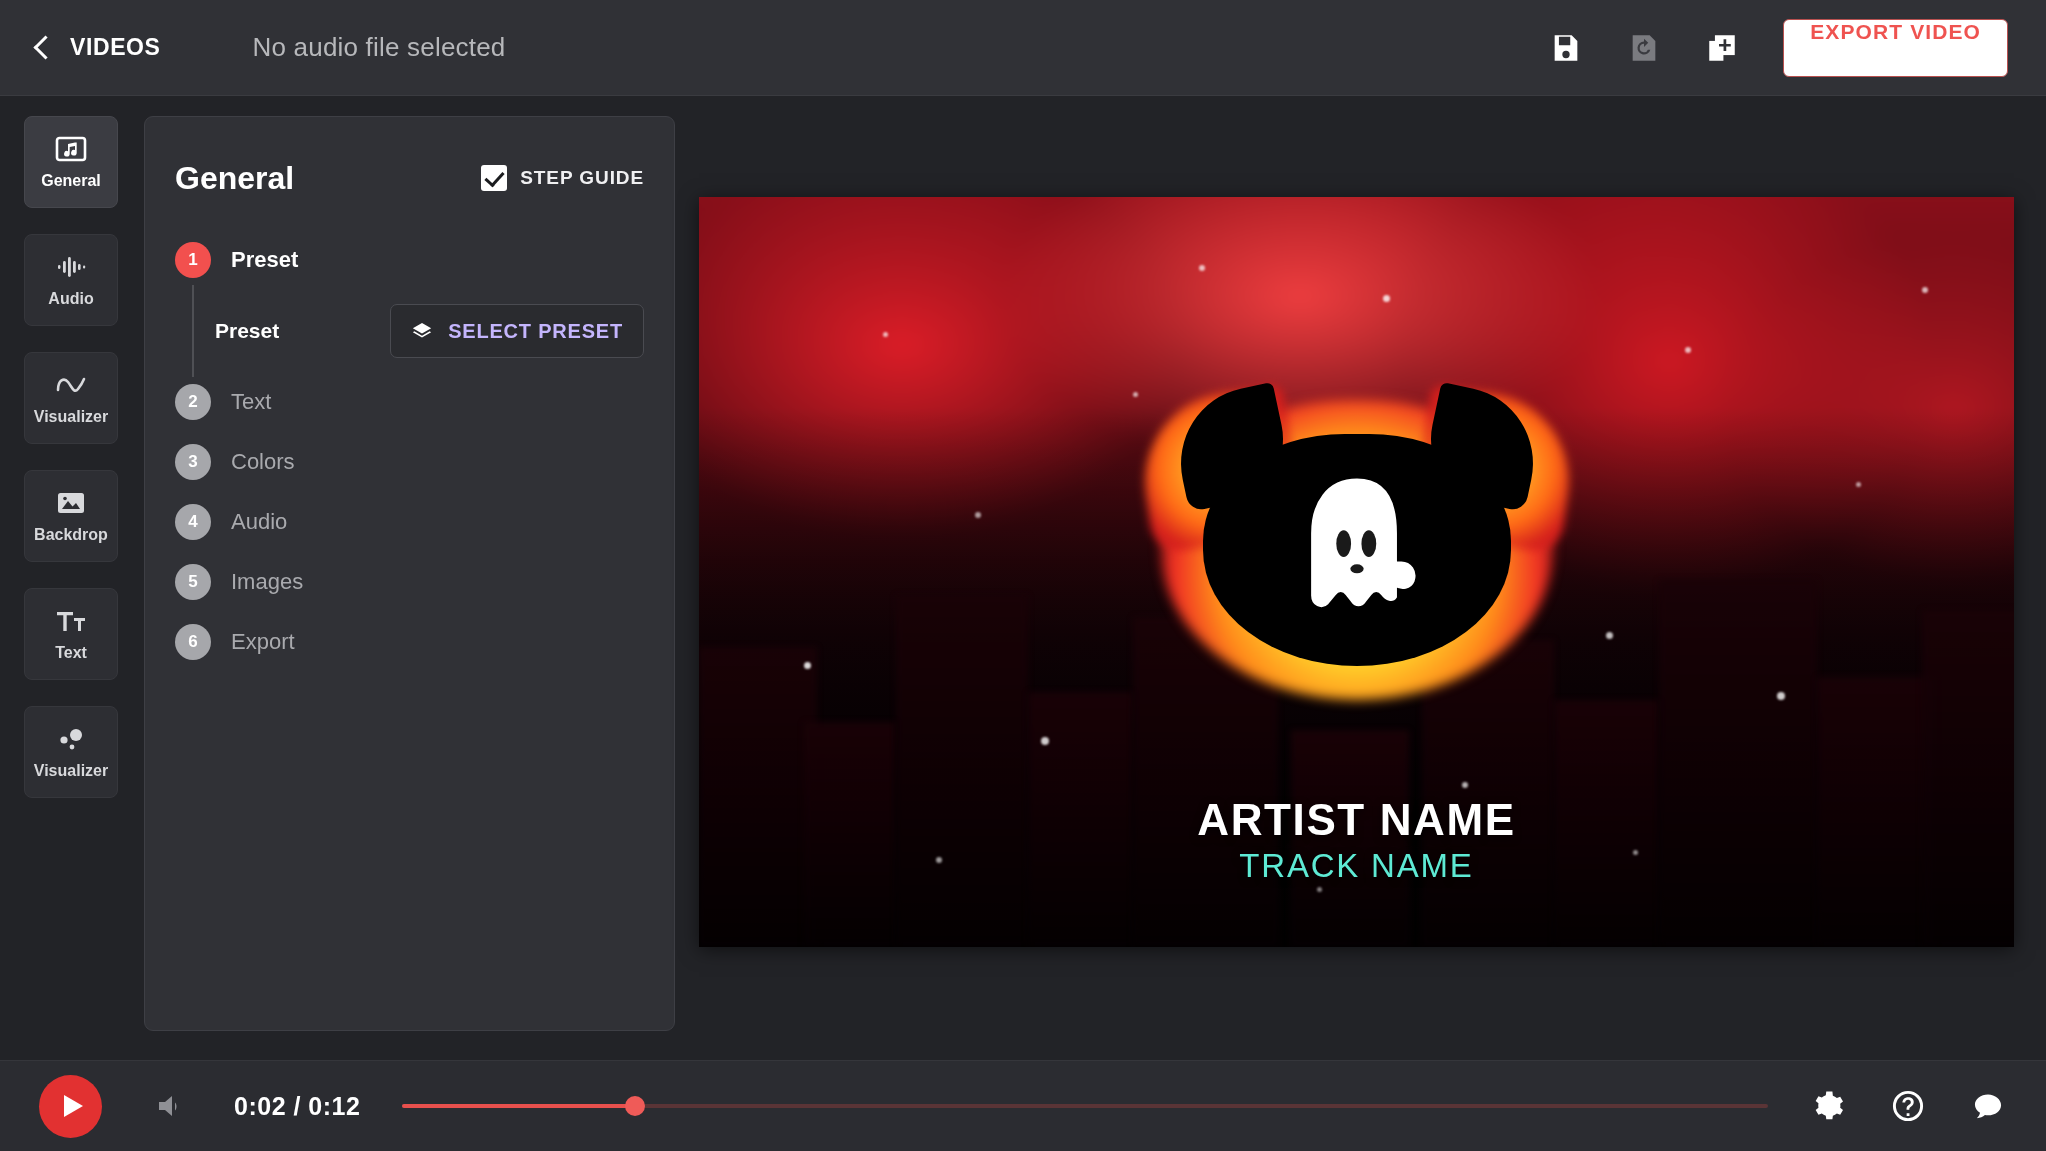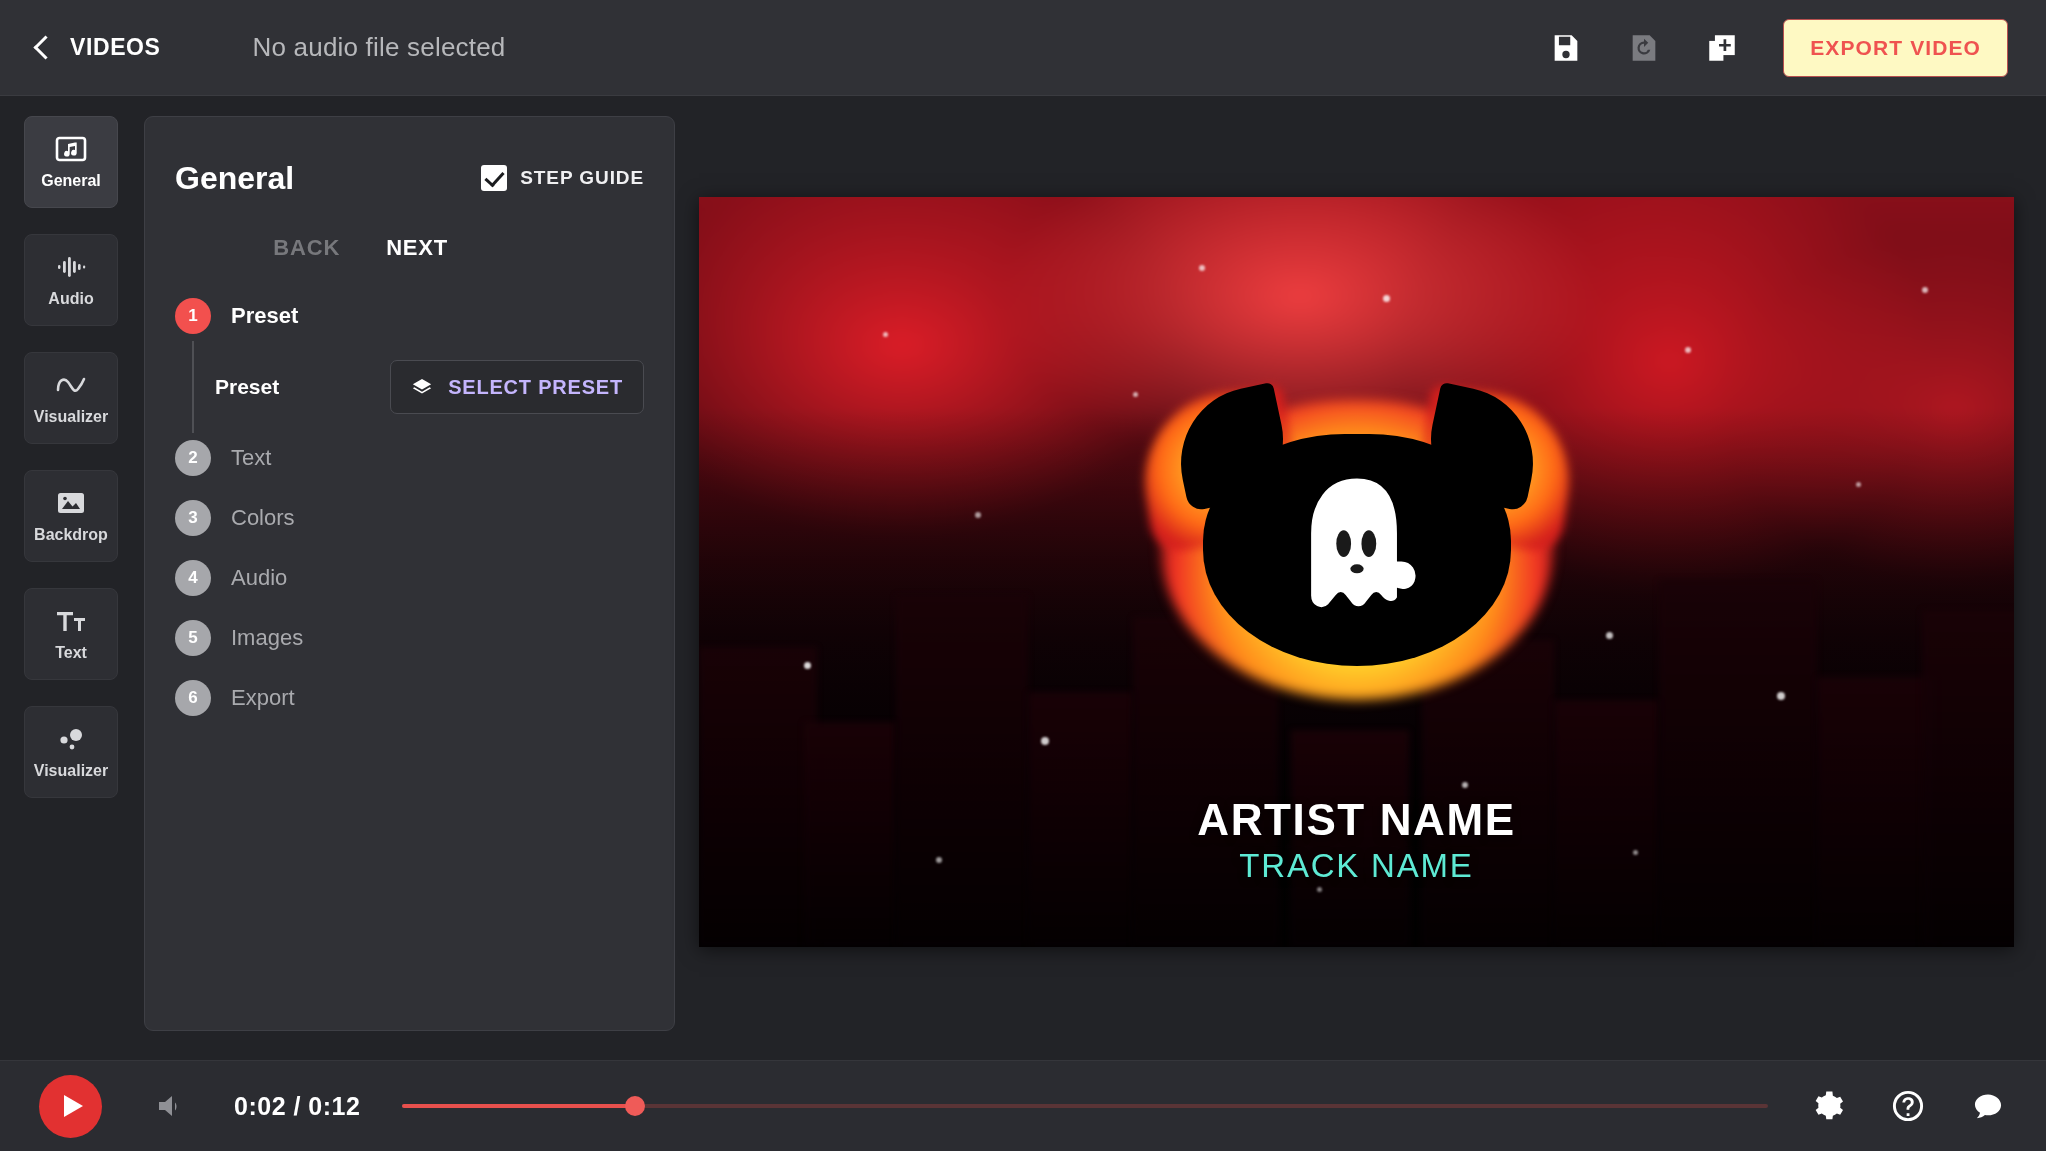--- a/index.html
+++ b/index.html
@@ -36,22 +36,22 @@
     margin-left: 92px; color: #b7b8bb; font-size: 26px; 
     letter-spacing: .2px;
   }
   .topbar-right {
     margin-left: auto; display: flex; align-items: center; gap: 44px; margin-right: 38px;
   }
   .ticon { width: 34px; height: 34px; display: block; cursor: pointer; }
   .ticon.disabled { cursor: default; }
   .export-btn {
     height: 58px; padding: 0 26px; border: 1px solid #b8504f; border-radius: 6px;
-    background: #fef9c3; color: #ef5350; font-size: 21px; font-weight: bold;
-    letter-spacing: 1.1px; display: flex; align-items: center; cursor: pointer;
+    background: #ffffff; color: #ef5350; font-size: 21px; font-weight: bold;
+    letter-spacing: 1.1px; display: flex; cursor: pointer;
   }
 
   
   .rail {
     position: absolute; left: 0; top: 96px; width: 142px; bottom: 91px;
     background: #222327; padding-top: 20px;
   }
   .rail-item {
     width: 94px; height: 92px; margin: 0 auto 26px auto;
     border-radius: 8px; background: #2d2e33; border: 1px solid #36373c;
@@ -306,24 +306,20 @@
 
   <div class="panel">
     <div class="panel-head">
       <div class="panel-title">General</div>
       <div class="stepguide">
         <div class="cbox"></div>
         <div class="stepguide-label">STEP GUIDE</div>
       </div>
     </div>
 
-    <div class="navrow">
-      <button class="nav-btn nav-back">BACK</button>
-      <button class="nav-btn nav-next">NEXT</button>
-    </div>
 
     <div class="steps">
 
       <div class="step current">
         <div class="badge current">1</div>
         <div class="step-label">Preset</div>
       </div>
 
       <div class="substep">
         <div class="substep-label">Preset</div>

